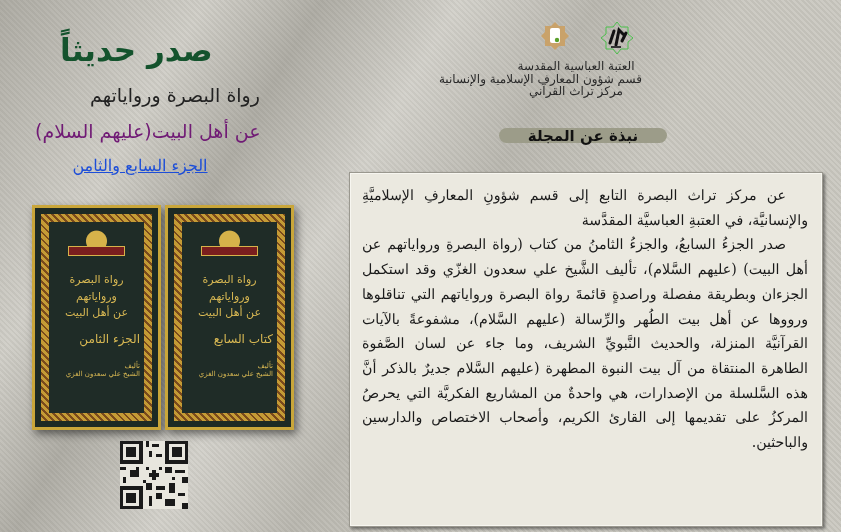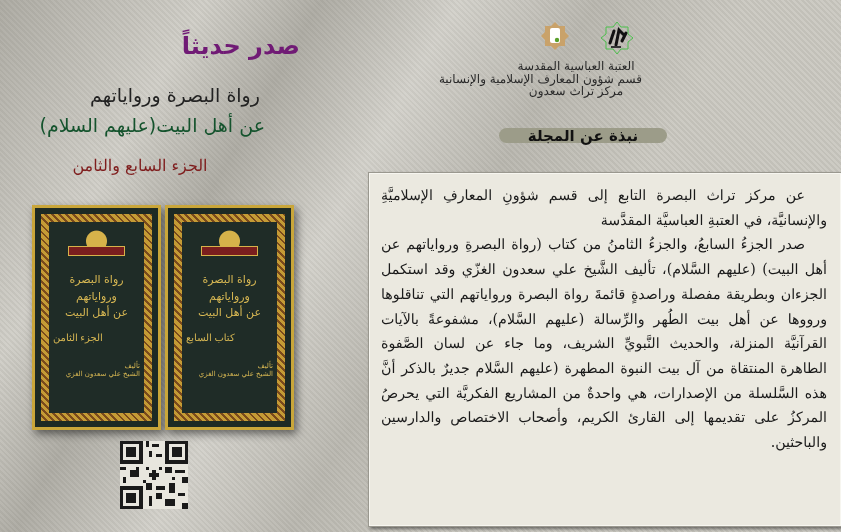--- a/index.html
+++ b/index.html
@@ -15,35 +15,36 @@
     background:
       linear-gradient(120deg, rgba(120,118,110,0.35) 0%, rgba(255,255,255,0.10) 18%, rgba(110,108,100,0.30) 28%, rgba(255,255,255,0.15) 40%, rgba(120,118,110,0.20) 52%, rgba(255,255,255,0.0) 65%),
       repeating-linear-gradient(45deg, rgba(255,255,255,0.06) 0 2px, rgba(0,0,0,0.04) 2px 4px),
       #cac8c0;
   }
   .left-col {
     position: absolute; left: 0; top: 0; width: 330px; height: 532px;
   }
   .headline {
     position: absolute; left: 60px; top: 32px; width: 240px;
-    text-align: right; font-size: 24px; font-weight: bold; color: #701a75;
+    text-align: left; font-size: 31px; font-weight: bold; color: #14532d;
     direction: rtl;
   }
   .subtitle1 {
     position: absolute; left: 60px; top: 84px; width: 230px;
     text-align: center; font-size: 19px; color: #222; direction: rtl;
   }
   .subtitle2 {
-    position: absolute; left: 35px; top: 114px; width: 230px;
-    text-align: right; font-size: 19px; color: #14532d; direction: rtl;
+    position: absolute; left: 35px; top: 120px; width: 230px;
+    text-align: left; font-size: 19px; color: #701a75; direction: rtl;
   }
   .subtitle3 {
     position: absolute; left: 60px; top: 156px; width: 160px;
-    text-align: center; font-size: 16px; color: #7f1d1d; direction: rtl;
+    text-align: center; font-size: 16px; color: #1d4ed8; direction: rtl;
     font-family: "DejaVu Serif", serif;
+    text-decoration: underline;
   }
   .books {
     position: absolute; left: 32px; top: 205px; width: 262px; height: 225px;
     display: flex; gap: 4px;
     filter: drop-shadow(3px 4px 4px rgba(0,0,0,0.5));
   }
   .book {
     flex: 1; background: #1d2a24; border: 3px solid #c9a63a;
     padding: 6px; position: relative;
   }
@@ -60,21 +61,21 @@
     position: absolute; left: 4px; right: 4px; top: 50px;
     color: #d8b853; font-size: 11px; text-align: center; direction: rtl;
     line-height: 1.5;
   }
   .book-badge {
     position: absolute; left: 20%; right: 20%; top: 24px; height: 10px;
     background: #7a1e1e; border: 1px solid #d6b24a;
   }
   .book-part {
     position: absolute; left: 4px; right: 4px; top: 110px;
-    color: #d8b853; font-size: 10px; text-align: left; direction: rtl; font-family: Liberation Serif, serif;
+    color: #d8b853; font-size: 12px; text-align: right; direction: rtl;
   }
   .book-author {
     position: absolute; left: 4px; right: 4px; top: 140px;
     color: #d8b853; font-size: 7px; text-align: right; direction: rtl;
   }
   .qr {
     position: absolute; left: 120px; top: 441px; width: 68px; height: 68px;
     background: #e8e6de;
   }
   .logos {
@@ -93,21 +94,21 @@
     font-family: "DejaVu Serif", serif; line-height: 1.05;
   }
   .org-lines div { font-size: 12px; white-space: nowrap; }
   .pill {
     position: absolute; left: 499px; top: 128px; width: 168px; height: 15px;
     background: #9c9c89; border-radius: 14px;
     display: flex; align-items: center; justify-content: center;
     font-weight: bold; font-size: 15px; direction: rtl; color: #111;
   }
   .panel {
-    position: absolute; left: 368px; top: 172px; width: 474px; height: 355px;
+    position: absolute; left: 349px; top: 172px; width: 474px; height: 355px;
     background: #ebe9e0;
     border: 1px solid #9a988f;
     box-shadow: 2px 2px 3px rgba(0,0,0,0.45), inset 0 0 0 1px #f7f6f0;
     padding: 10px 14px 10px 12px;
   }
   .panel-text {
     direction: rtl; text-align: justify; text-align-last: right;
     font-family: "DejaVu Serif", serif;
     font-size: 14.2px; line-height: 24.7px; color: #1a1a1a;
   }
@@ -212,21 +213,21 @@
       <polygon points="17,1 21,6 28,6 28,13 33,17 28,21 28,28 21,28 17,33 13,28 6,28 6,21 1,17 6,13 6,6 13,6" fill="none" stroke="#4cbf4c" stroke-width="1"></polygon>
       <path d="M10 22 L14 10 M16 24 L19 9 L24 14 M22 20 L26 12" stroke="#111" stroke-width="3" fill="none" stroke-linecap="round"></path>
       <rect x="11" y="25" width="10" height="2" fill="#333"></rect>
     </svg>
   </div>
 </div>
 
 <div class="org-lines">
   <div>العتبة العباسية المقدسة</div>
   <div>قسم شؤون المعارف الإسلامية والإنسانية</div>
-  <div>مركز تراث سعدون</div>
+  <div>مركز تراث القرآني</div>
 </div>
 
 <div class="pill">نبذة عن المجلة</div>
 
 <div class="panel">
   <div class="panel-text">
     <p class="indent">عن مركز تراث البصرة التابع إلى قسم شؤونِ المعارفِ الإسلاميَّةِ والإنسانيَّة، في العتبةِ العباسيَّة المقدَّسة</p>
     <p class="indent">صدر الجزءُ السابعُ، والجزءُ الثامنُ من كتاب (رواة البصرةِ ورواياتهم عن أهل البيت) (عليهم السَّلام)، تأليف الشَّيخ علي سعدون الغزّي وقد استكمل الجزءان وبطريقة مفصلة وراصدةٍ قائمةَ رواة البصرة ورواياتهم التي تناقلوها ورووها عن أهل بيت الطُهر والرِّسالة (عليهم السَّلام)، مشفوعةً بالآيات القرآنيَّة المنزلة، والحديث النَّبويِّ الشريف، وما جاء عن لسان الصَّفوة الطاهرة المنتقاة من آل بيت النبوة المطهرة (عليهم السَّلام جديرٌ بالذكر أنَّ هذه السَّلسلة من الإصدارات، هي واحدةٌ من المشاريع الفكريَّة التي يحرصُ المركزُ على تقديمها إلى القارئ الكريم، وأصحاب الاختصاص والدارسين والباحثين.</p>
   </div>
 </div>

